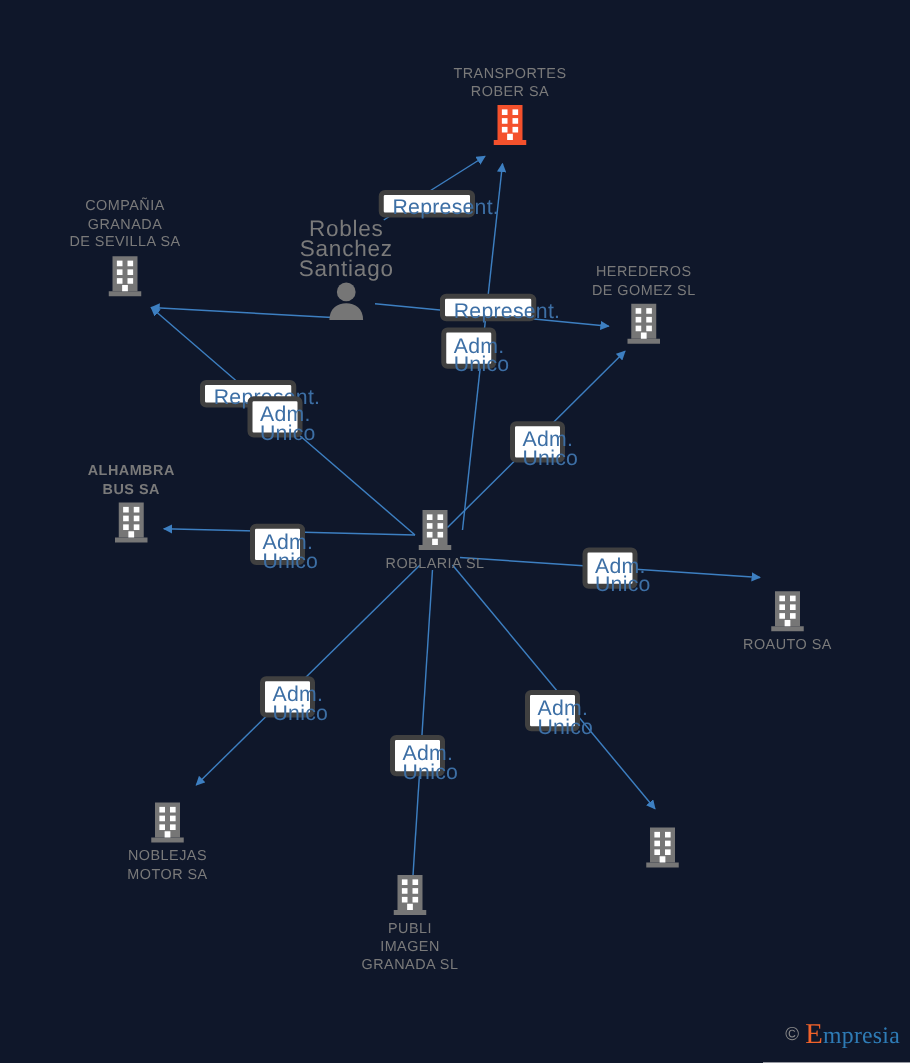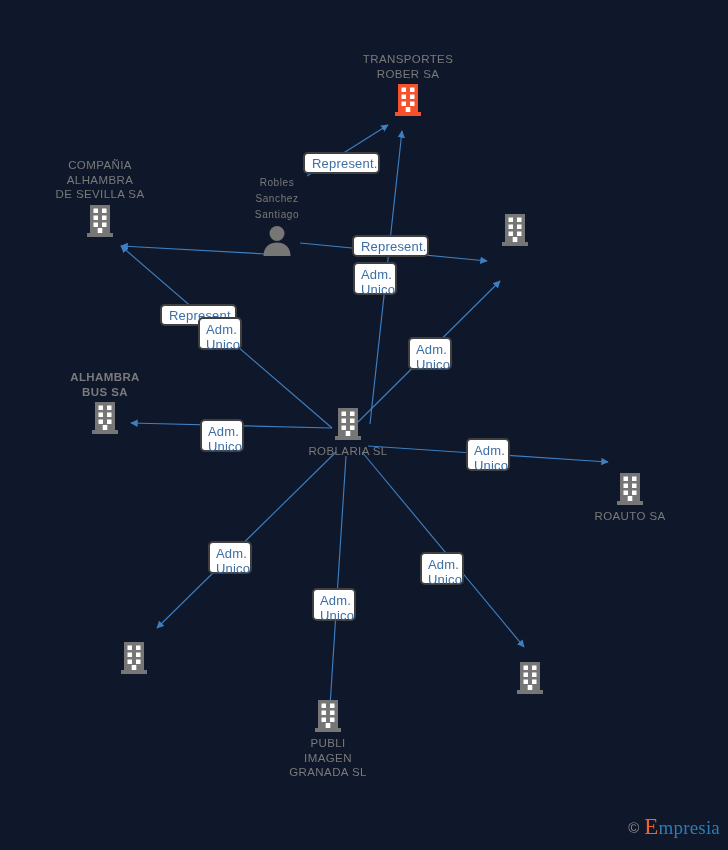--- a/index.html
+++ b/index.html
@@ -34,33 +34,33 @@
   }
   .node .glyph{
     display:block;
     line-height:0;
   }
   .node.label-above .glyph{ margin-top:2px; }
   .node .caption{ display:block; }
   .node.label-above .caption{ margin-bottom:1px; }
   .node.label-below .caption{ margin-top:3px; }
   .node.person .caption{
-    font-size:10px;
+    font-size:18px;
     line-height:16px;
     letter-spacing:.6px;
   }
   
   .chip{
     position:absolute;
     box-sizing:border-box;
-    border:2px solid #404040;
+    border:4px solid #404040;
     border-radius:5px;
     background:#ffffff;
     color:#3d6fa5;
-    font-size:13px;
+    font-size:17px;
     line-height:15px;
     text-align:center;
     padding:3px 6px;
     white-space:pre-line;
     letter-spacing:.2px;
   }
   .chip.one-line{ padding:2px 7px; }
   
   #watermark{
     position:absolute;
@@ -119,39 +119,40 @@
             <rect x="2" y="29" width="26" height="4" fill="#f4512c"></rect>
             <rect x="8.5" y="4.5" width="4.5" height="4.5" fill="#ffffff"></rect>
             <rect x="17" y="4.5" width="4.5" height="4.5" fill="#ffffff"></rect>
             <rect x="8.5" y="11.5" width="4.5" height="4.5" fill="#ffffff"></rect>
             <rect x="17" y="11.5" width="4.5" height="4.5" fill="#ffffff"></rect>
             <rect x="8.5" y="18.5" width="4.5" height="4.5" fill="#ffffff"></rect>
             <rect x="17" y="18.5" width="4.5" height="4.5" fill="#ffffff"></rect>
             <rect x="12.7" y="24" width="4.6" height="5" fill="#ffffff"></rect>
           </svg></span></div>
       <div class="node label-above" style="left: 100px; top: 158px;"><span class="caption">COMPAÑIA
-ALHAMBRA
+GRANADA
 DE SEVILLA SA</span><span class="glyph"><svg width="30" height="34" viewBox="0 0 30 34">
             <rect x="5" y="1" width="20" height="28" fill="#767676"></rect>
             <rect x="2" y="29" width="26" height="4" fill="#767676"></rect>
             <rect x="8.5" y="4.5" width="4.5" height="4.5" fill="#ffffff"></rect>
             <rect x="17" y="4.5" width="4.5" height="4.5" fill="#ffffff"></rect>
             <rect x="8.5" y="11.5" width="4.5" height="4.5" fill="#ffffff"></rect>
             <rect x="17" y="11.5" width="4.5" height="4.5" fill="#ffffff"></rect>
             <rect x="8.5" y="18.5" width="4.5" height="4.5" fill="#ffffff"></rect>
             <rect x="17" y="18.5" width="4.5" height="4.5" fill="#ffffff"></rect>
             <rect x="12.7" y="24" width="4.6" height="5" fill="#ffffff"></rect>
           </svg></span></div>
       <div class="node label-above person" style="left: 277px; top: 175px;"><span class="caption">Robles
 Sanchez
 Santiago</span><span class="glyph"><svg width="30" height="32" viewBox="0 0 30 32">
             <circle cx="15" cy="8.5" r="7.5" fill="#767676"></circle>
             <path d="M1.5 31 C1.5 21.5 8 17.5 15 17.5 C22 17.5 28.5 21.5 28.5 31 Z" fill="#767676"></path>
           </svg></span></div>
-      <div class="node label-above" style="left: 515px; top: 211px;"><span class="glyph"><svg width="30" height="34" viewBox="0 0 30 34">
+      <div class="node label-above" style="left: 515px; top: 211px;"><span class="caption">HEREDEROS
+DE GOMEZ SL</span><span class="glyph"><svg width="30" height="34" viewBox="0 0 30 34">
             <rect x="5" y="1" width="20" height="28" fill="#767676"></rect>
             <rect x="2" y="29" width="26" height="4" fill="#767676"></rect>
             <rect x="8.5" y="4.5" width="4.5" height="4.5" fill="#ffffff"></rect>
             <rect x="17" y="4.5" width="4.5" height="4.5" fill="#ffffff"></rect>
             <rect x="8.5" y="11.5" width="4.5" height="4.5" fill="#ffffff"></rect>
             <rect x="17" y="11.5" width="4.5" height="4.5" fill="#ffffff"></rect>
             <rect x="8.5" y="18.5" width="4.5" height="4.5" fill="#ffffff"></rect>
             <rect x="17" y="18.5" width="4.5" height="4.5" fill="#ffffff"></rect>
             <rect x="12.7" y="24" width="4.6" height="5" fill="#ffffff"></rect>
           </svg></span></div>
@@ -192,21 +193,22 @@
       <div class="node label-below" style="left: 134px; top: 641px;"><span class="glyph"><svg width="30" height="34" viewBox="0 0 30 34">
             <rect x="5" y="1" width="20" height="28" fill="#767676"></rect>
             <rect x="2" y="29" width="26" height="4" fill="#767676"></rect>
             <rect x="8.5" y="4.5" width="4.5" height="4.5" fill="#ffffff"></rect>
             <rect x="17" y="4.5" width="4.5" height="4.5" fill="#ffffff"></rect>
             <rect x="8.5" y="11.5" width="4.5" height="4.5" fill="#ffffff"></rect>
             <rect x="17" y="11.5" width="4.5" height="4.5" fill="#ffffff"></rect>
             <rect x="8.5" y="18.5" width="4.5" height="4.5" fill="#ffffff"></rect>
             <rect x="17" y="18.5" width="4.5" height="4.5" fill="#ffffff"></rect>
             <rect x="12.7" y="24" width="4.6" height="5" fill="#ffffff"></rect>
-          </svg></span></div>
+          </svg></span><span class="caption">NOBLEJAS
+MOTOR SA</span></div>
       <div class="node label-below" style="left: 530px; top: 661px;"><span class="glyph"><svg width="30" height="34" viewBox="0 0 30 34">
             <rect x="5" y="1" width="20" height="28" fill="#767676"></rect>
             <rect x="2" y="29" width="26" height="4" fill="#767676"></rect>
             <rect x="8.5" y="4.5" width="4.5" height="4.5" fill="#ffffff"></rect>
             <rect x="17" y="4.5" width="4.5" height="4.5" fill="#ffffff"></rect>
             <rect x="8.5" y="11.5" width="4.5" height="4.5" fill="#ffffff"></rect>
             <rect x="17" y="11.5" width="4.5" height="4.5" fill="#ffffff"></rect>
             <rect x="8.5" y="18.5" width="4.5" height="4.5" fill="#ffffff"></rect>
             <rect x="17" y="18.5" width="4.5" height="4.5" fill="#ffffff"></rect>
             <rect x="12.7" y="24" width="4.6" height="5" fill="#ffffff"></rect>

